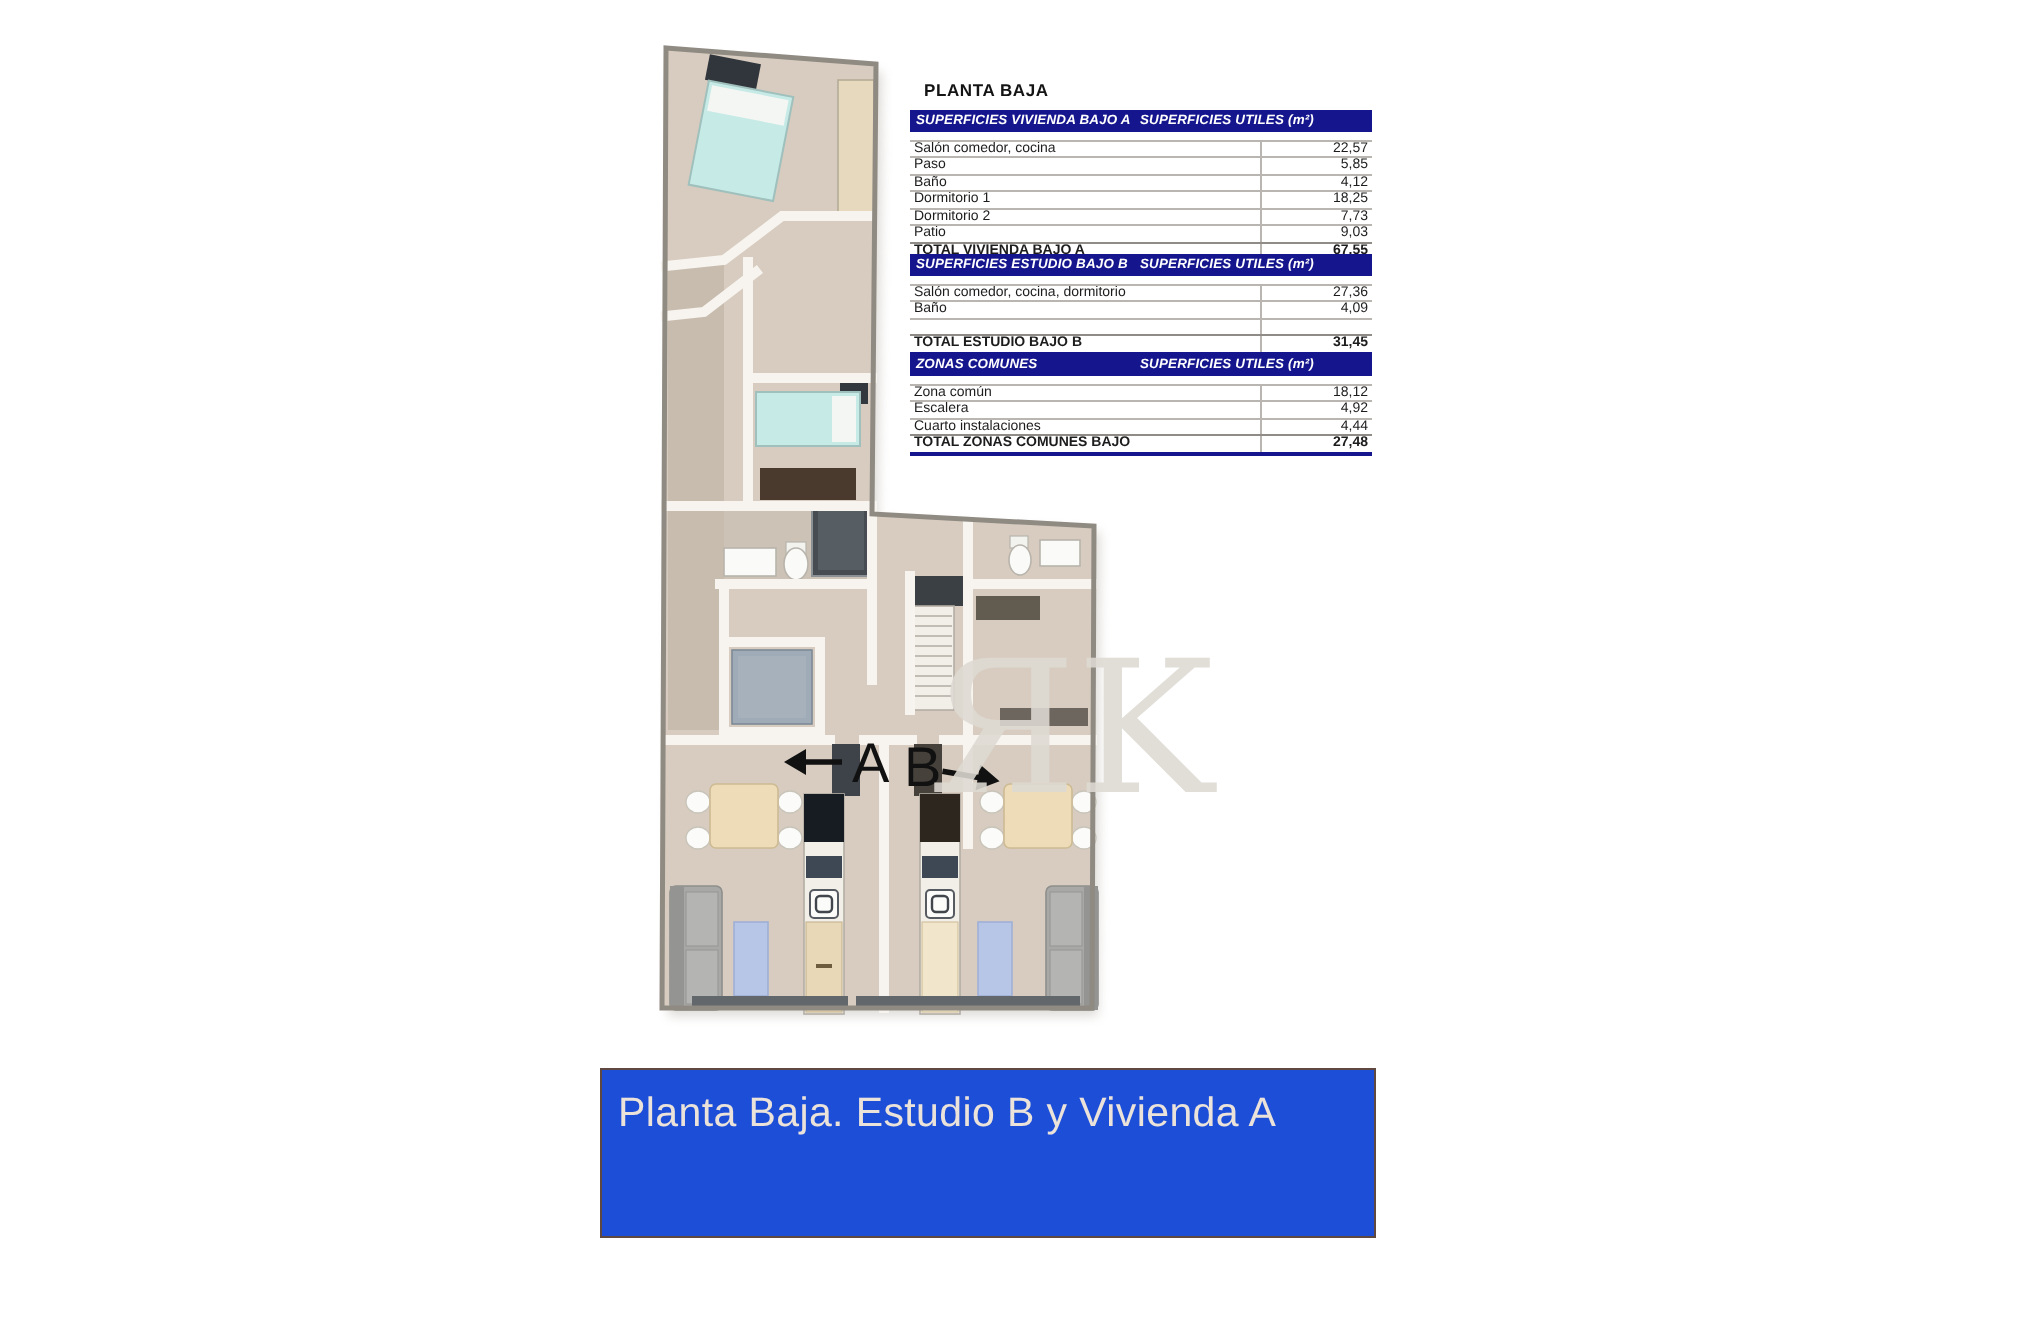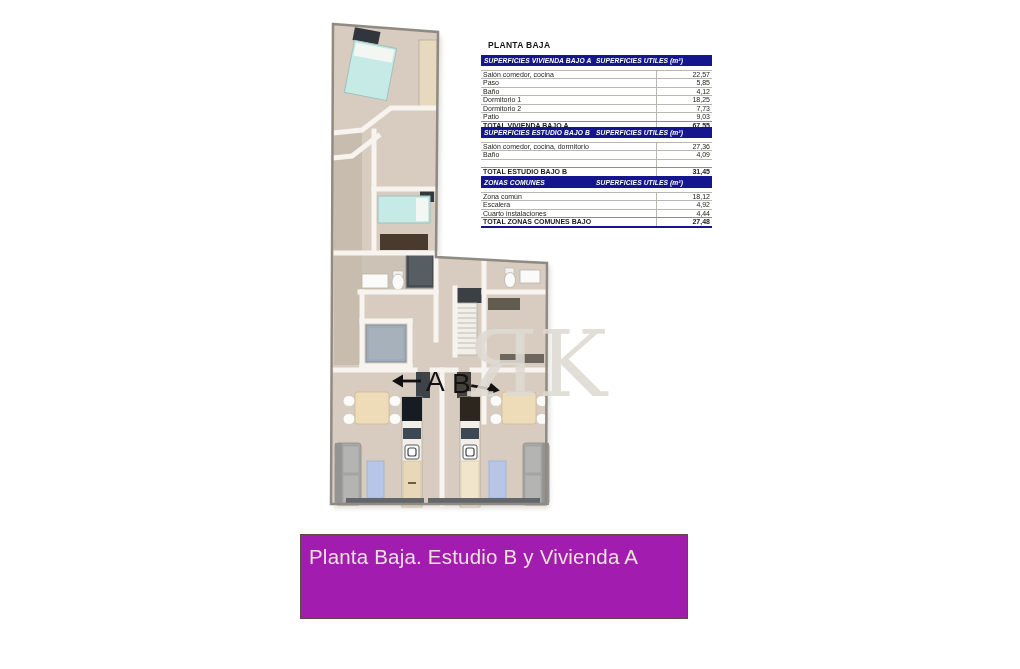--- a/index.html
+++ b/index.html
@@ -1,41 +1,41 @@
 <!DOCTYPE html>
 <html><head>
 <meta charset="utf-8">
 <style>
   html,body{margin:0;padding:0;}
   body{
     width:1020px;height:669px;position:relative;background:#ffffff;
     font-family:"Liberation Sans",sans-serif;overflow:hidden;
   }
   
-  .tables-wrap{position:absolute;left:481px;top:40px;width:231px;}
+  .tables-wrap{position:absolute;left:455px;top:40px;width:231px;}
   .plan-title{font-size:8.5px;font-weight:bold;color:#141414;margin:0 0 0 7px;letter-spacing:.3px;}
   .area-table{position:absolute;left:0;width:231px;}
   #t1{top:15px}
   #t2{top:87px}
   #t3{top:137px}
   .tbl-head{
     background:#15158e;color:#ffffff;font-size:6.7px;font-weight:bold;font-style:italic;
     display:flex;padding:2px 3px 1.5px 3px;letter-spacing:.1px;
   }
   .tbl-head .hl{flex:1;}
   .tbl-head .hr{width:113px;}
   .tbl-body{margin-top:4px;}
   .trow{display:flex;border-top:1px solid #b9b5b0;font-size:7px;line-height:7.6px;height:7.6px;color:#1c1c1c;}
   .trow .lab{flex:1;padding-left:2px;white-space:nowrap;overflow:hidden;}
   .trow .val{width:53px;border-left:1px solid #b9b5b0;text-align:right;padding-right:2px;}
   .trow.total{font-weight:bold;border-top:1px solid #8f8b86;border-bottom:2.5px solid #15158e;}
   
   .banner{
     position:absolute;left:300px;top:534px;width:388px;height:85px;
-    background:#a21caf;border:1px solid #5e4840;box-sizing:border-box;
+    background:#1d4ed8;border:1px solid #5e4840;box-sizing:border-box;
   }
   .banner-text{margin:10px 0 0 8px;font-size:20.5px;color:#ebe3da;letter-spacing:.2px;}
   svg{position:absolute;left:0;top:0;}
 </style>
 </head>
 <body>
 
 <svg width="1020" height="669" viewBox="0 0 1020 669">
   <defs>
     <filter id="soft" x="-20%" y="-20%" width="140%" height="140%">

